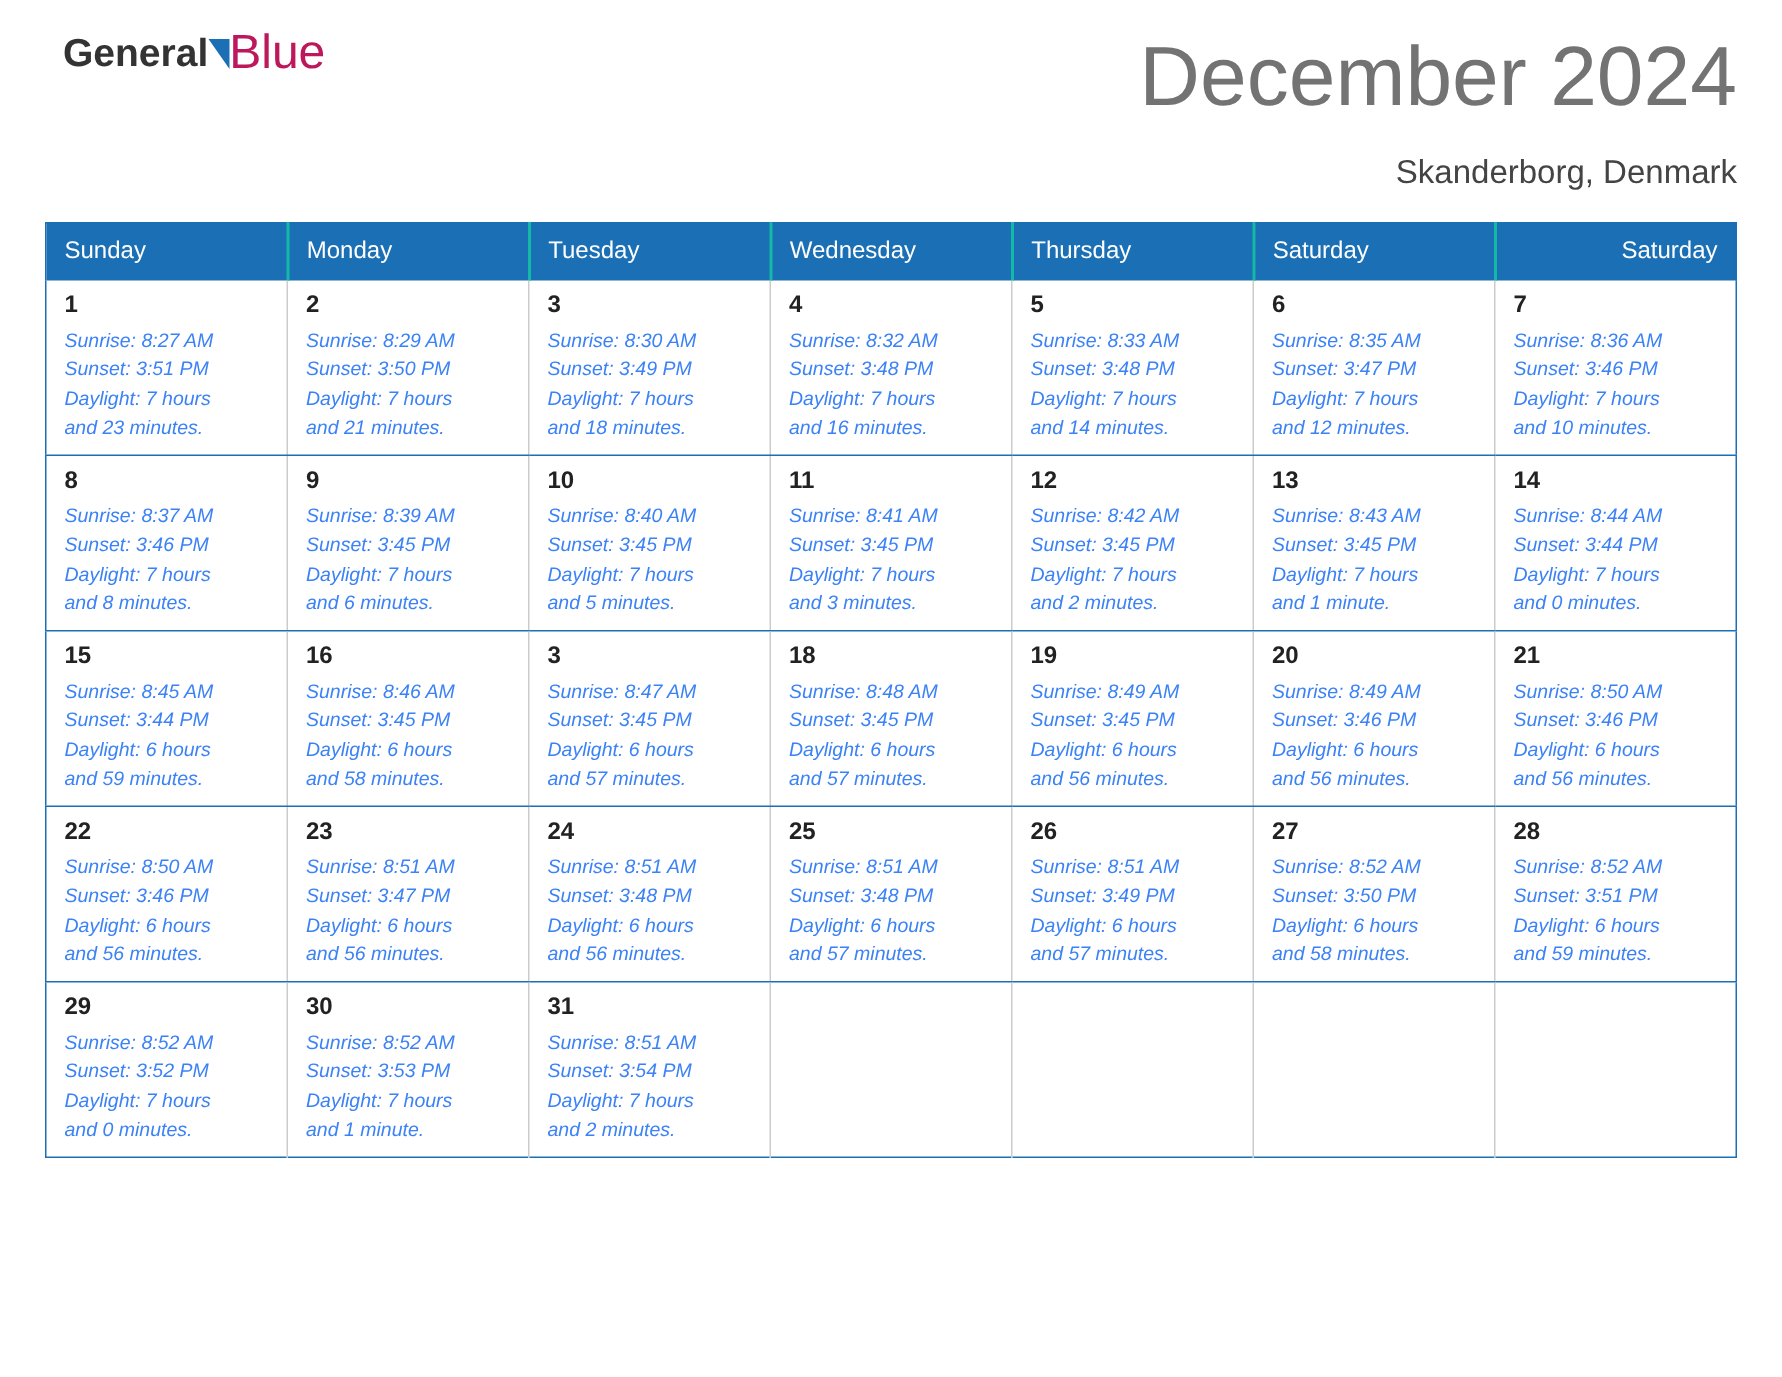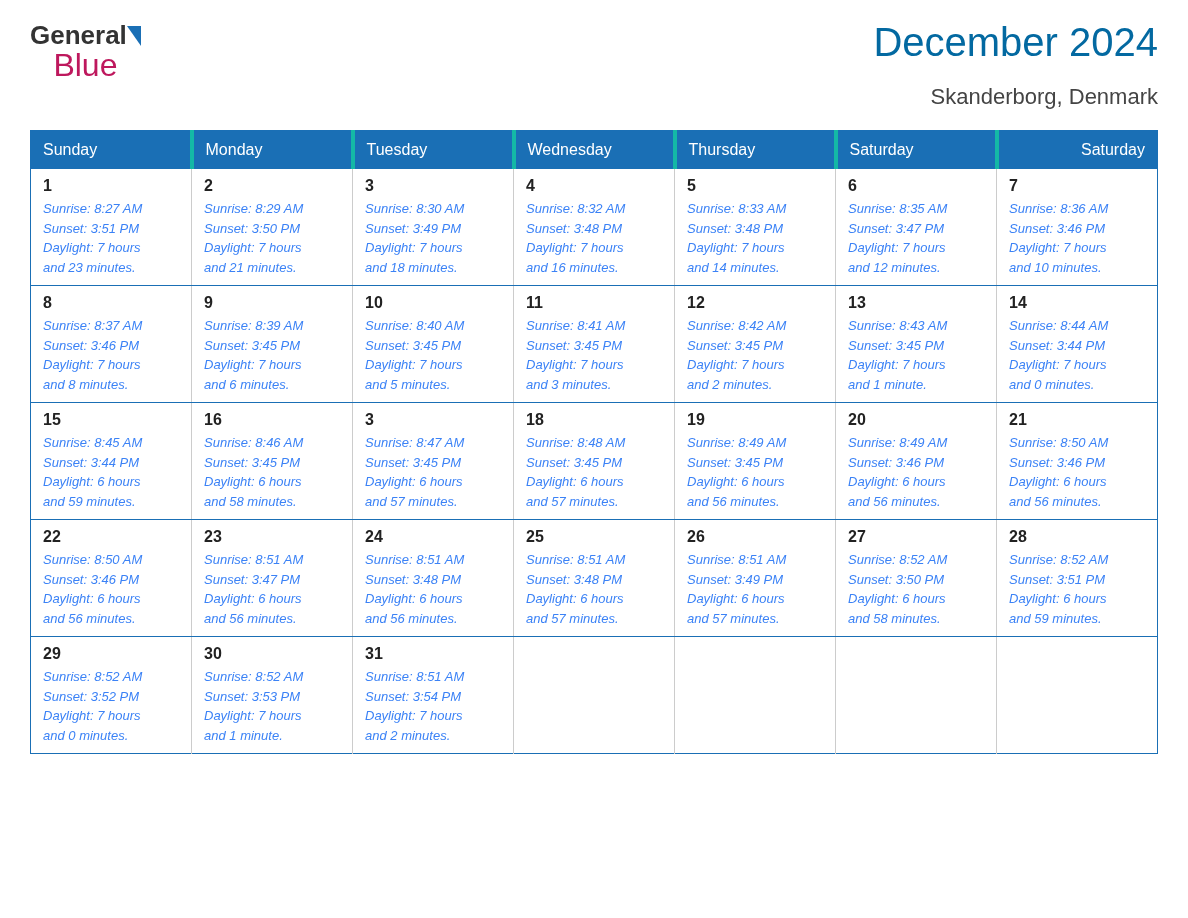--- a/index.html
+++ b/index.html
@@ -16,23 +16,23 @@
       justify-content: space-between;
       align-items: flex-start;
       margin-bottom: 20px;
     }
 
     .title-area {
       text-align: right;
     }
 
     .month-title {
-      font-size: 40px;
+      font-size: 56px;
       font-weight: normal;
-      color: #0369a1;
+      color: #737373;
       line-height: 1.1;
     }
 
     .location-title {
       font-size: 22px;
       color: #444;
       margin-top: 20px;
     }
 
     .calendar-table {
@@ -41,21 +41,21 @@
       border: 1px solid #1a6fb5;
     }
 
     .calendar-table th {
       background-color: #1a6fb5;
       color: #fff;
       text-align: left;
       padding: 10px 12px;
       font-size: 16px;
       font-weight: normal;
-      border-right: 4px solid #14b8a6;
+      border-right: 2px solid #14b8a6;
     }
 
     .calendar-table th:last-child {
       border-right: none;
       text-align: right;
     }
 
     .calendar-table td {
       vertical-align: top;
       padding: 8px 12px;
@@ -86,22 +86,23 @@
       line-height: 1.5;
       font-style: italic;
     }
 
     .empty-cell {
       background: #fff;
     }
 
     .logo-wrapper {
       display: flex;
-      flex-direction: column;
-      align-items: center;
+      flex-direction: row;
+      align-items: flex-start;
+      margin-left: 12px;
     }
 
     .logo-line1 {
       display: flex;
       align-items: center;
     }
 
     .logo-general {
       font-size: 26px;
       font-weight: bold;

